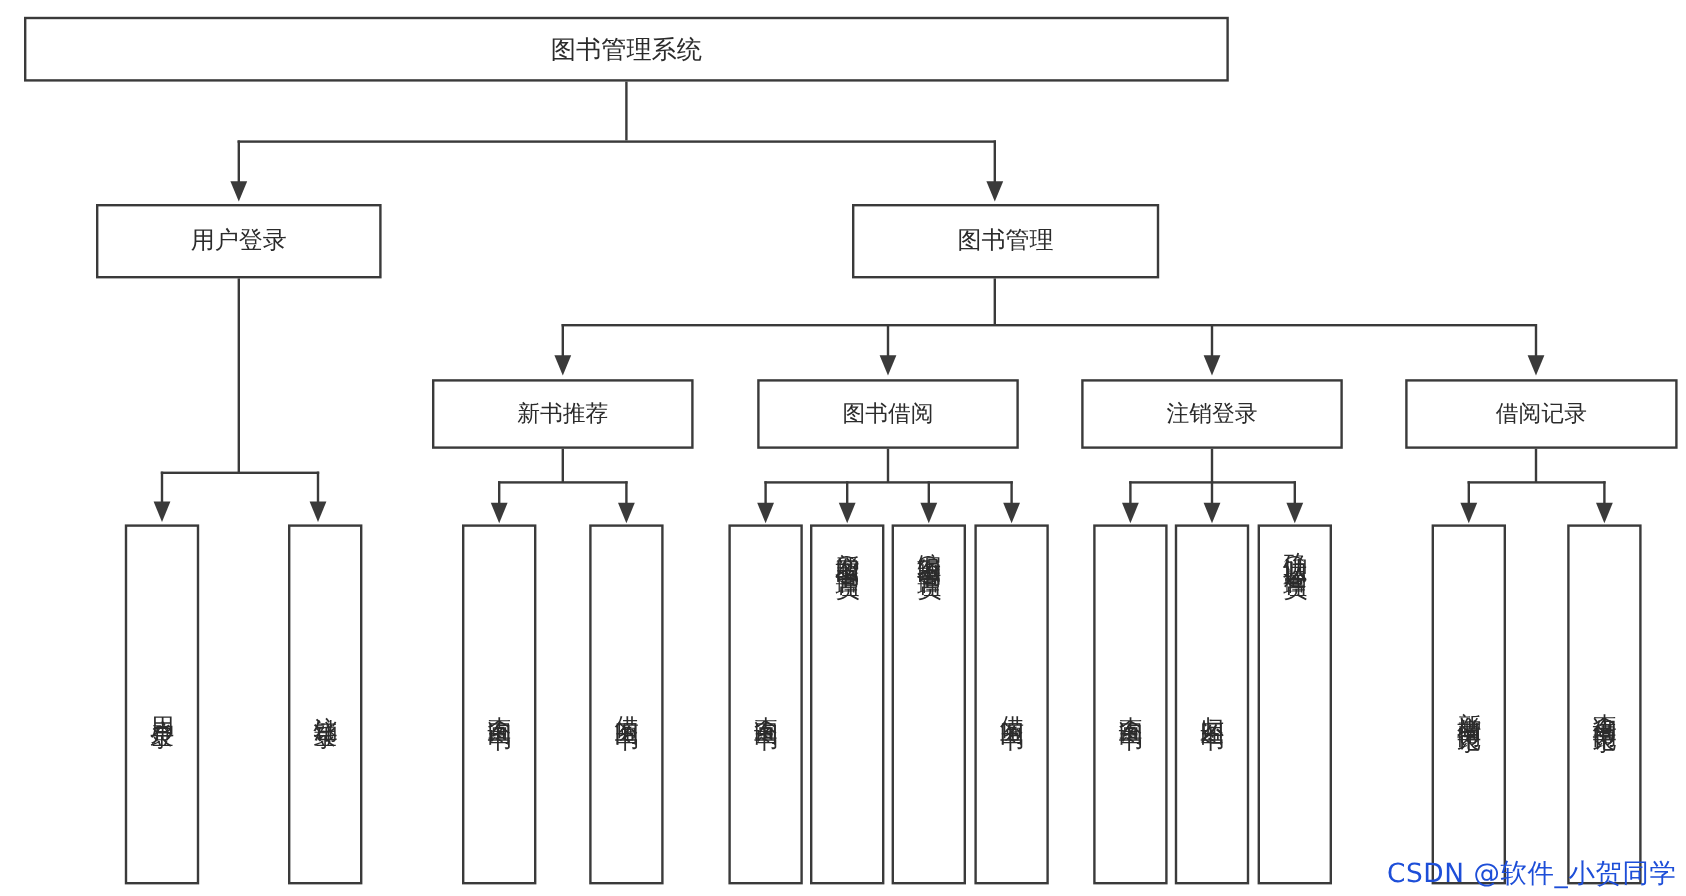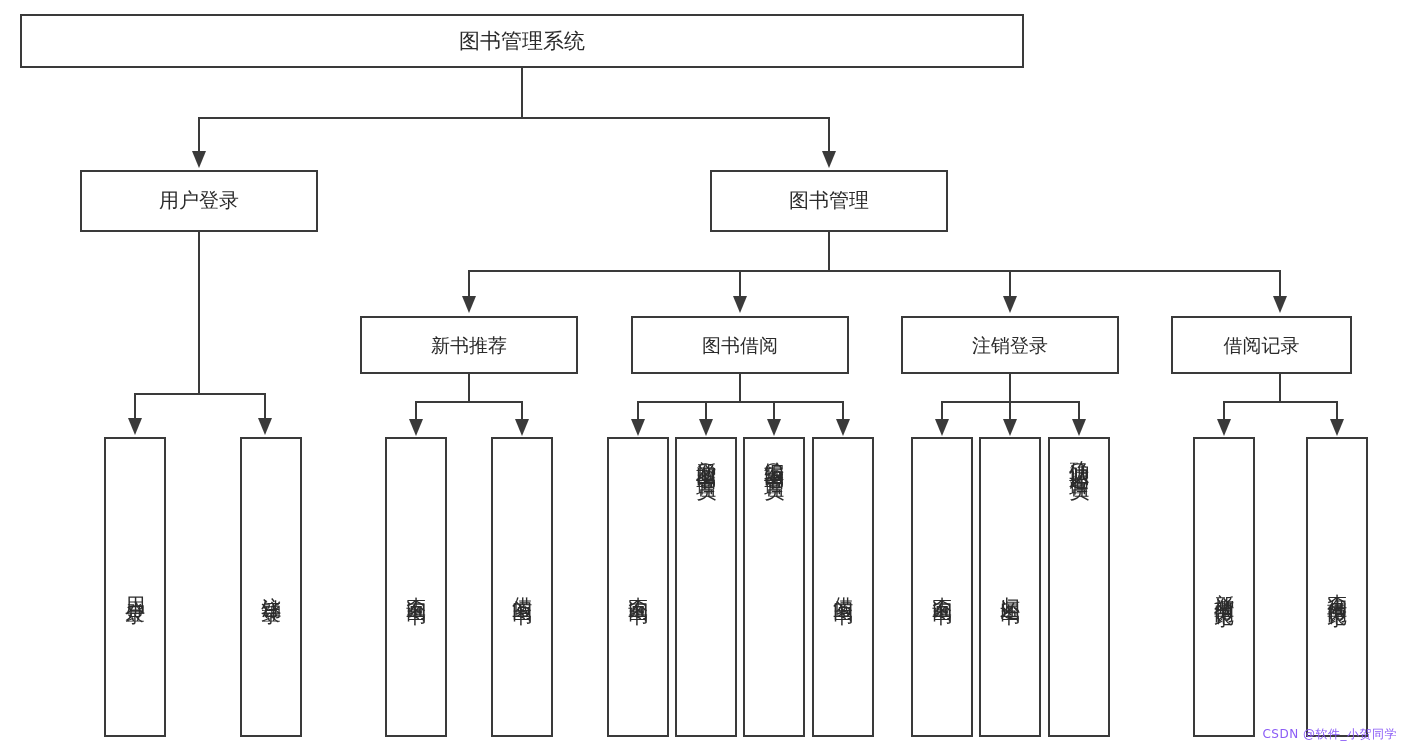--- a/index.html
+++ b/index.html
@@ -72,22 +72,22 @@
     border-left:7px solid transparent;
     border-right:7px solid transparent;
     border-top:17px solid #3a3a3a;
   }
 
   
   #watermark{
     position:absolute;
     right:8px;
     bottom:4px;
-    font-size:12px;
-    color:#8b5cf6;
+    font-size:22px;
+    color:#1d4ed8;
     white-space:nowrap;
     letter-spacing:0.5px;
     pointer-events:none;
   }
 </style>
 </head>
 <body>
 
 <div id="canvas">
 
@@ -100,21 +100,21 @@
   <div class="conn hline" style="left:198px;top:117px;width:632px;height:2px;"></div>
 
   <div class="conn vline" style="left:198px;top:117px;width:2px;height:36px;"></div>
   <div class="arrow" style="left:192px;top:151px;"></div>
   <div class="conn vline" style="left:828px;top:117px;width:2px;height:36px;"></div>
   <div class="arrow" style="left:822px;top:151px;"></div>
 
   <div class="node lvl2" style="left:80px;top:170px;width:238px;height:62px;">
     <span>用户登录</span>
   </div>
-  <div class="node lvl2" style="left:710px;top:170px;width:238px;height:62px;">
+  <div class="node lvl2" style="left:710px;top:170px;width:256px;height:62px;">
     <span>图书管理</span>
   </div>
 
   <div class="conn vline" style="left:198px;top:232px;width:2px;height:162px;"></div>
   <div class="conn hline" style="left:134px;top:393px;width:132px;height:2px;"></div>
   <div class="conn vline" style="left:134px;top:393px;width:2px;height:27px;"></div>
   <div class="arrow" style="left:128px;top:418px;"></div>
   <div class="conn vline" style="left:264px;top:393px;width:2px;height:27px;"></div>
   <div class="arrow" style="left:258px;top:418px;"></div>
 
@@ -131,21 +131,21 @@
 
   <div class="node lvl3" style="left:631px;top:316px;width:218px;height:58px;">
     <span>图书借阅</span>
   </div>
   <div class="node lvl3" style="left:360px;top:316px;width:218px;height:58px;">
     <span>新书推荐</span>
   </div>
   <div class="node lvl3" style="left:901px;top:316px;width:218px;height:58px;">
     <span>注销登录</span>
   </div>
-  <div class="node lvl3" style="left:1171px;top:316px;width:181px;height:58px;">
+  <div class="node lvl3" style="left:1171px;top:316px;width:227px;height:58px;">
     <span>借阅记录</span>
   </div>
 
   <div class="conn vline" style="left:468px;top:374px;width:2px;height:28px;"></div>
   <div class="conn hline" style="left:415px;top:401px;width:108px;height:2px;"></div>
   <div class="conn vline" style="left:415px;top:401px;width:2px;height:20px;"></div>
   <div class="arrow" style="left:409px;top:419px;"></div>
   <div class="conn vline" style="left:521px;top:401px;width:2px;height:20px;"></div>
   <div class="arrow" style="left:515px;top:419px;"></div>
 

